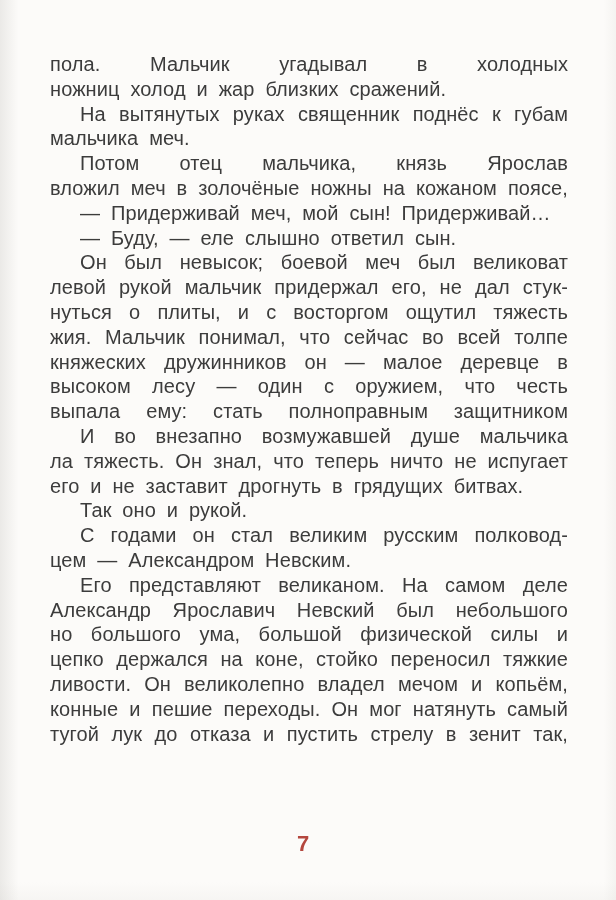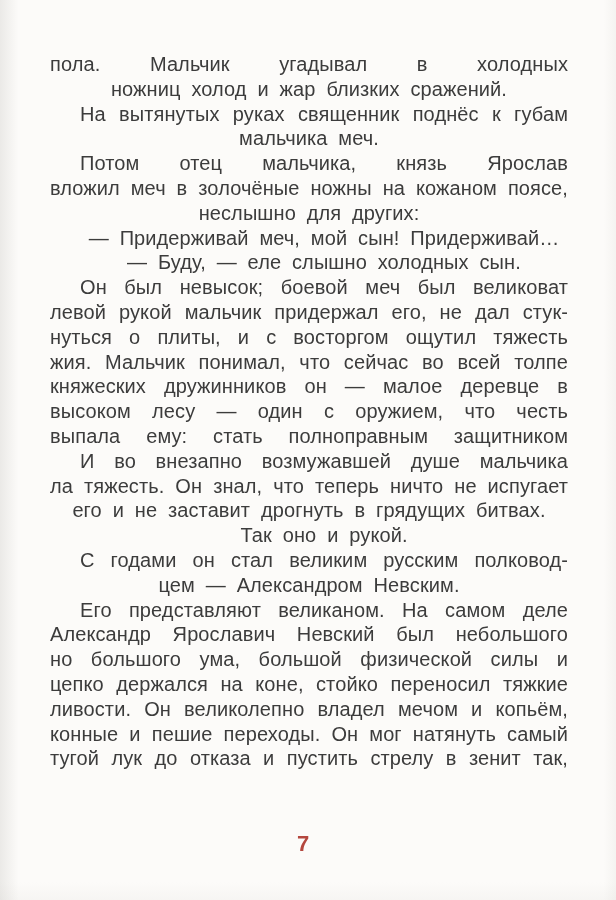--- a/index.html
+++ b/index.html
@@ -33,21 +33,21 @@
     color: var(--text-color, #3c3c3c);
     font-size: 20px;
     line-height: 24.8px;
     word-spacing: 0.26em;
     letter-spacing: 0.1px;
   }
 
   .line {
     height: 24.8px;
     overflow: hidden;
-    text-align: center;
+    text-align: left;
     white-space: nowrap;
   }
   .line.j {
     white-space: normal;
     text-align: justify;
     text-align-last: justify;
   }
   .line.i { text-indent: 30px; }
 
   .page-number {
@@ -65,23 +65,22 @@
 <body>
 
 <div class="book-page" style="--page-bg: #fcfbf9; --text-color: #3c3c3c; --pagenum-color: #b4473e;">
   <div class="text-block">
       <div class="line j">пола. Мальчик угадывал в холодных прикосновениях</div>
       <div class="line">ножниц холод и жар близких сражений.</div>
       <div class="line j i">На вытянутых руках священник поднёс к губам</div>
       <div class="line">мальчика меч.</div>
       <div class="line j i">Потом отец мальчика, князь Ярослав Всеволодович,</div>
       <div class="line j">вложил меч в золочёные ножны на кожаном поясе,</div>
-      <div class="line">неслышно для других:</div>
       <div class="line i">— Придерживай меч, мой сын! Придерживай…</div>
-      <div class="line i">— Буду, — еле слышно холодных сын.</div>
+      <div class="line i">— Буду, — еле слышно ответил сын.</div>
       <div class="line j i">Он был невысок; боевой меч был великоват ему;</div>
       <div class="line j">левой рукой мальчик придержал его, не дал стук-</div>
       <div class="line j">нуться о плиты, и с восторгом ощутил тяжесть ору-</div>
       <div class="line j">жия. Мальчик понимал, что сейчас во всей толпе</div>
       <div class="line j">княжеских дружинников он — малое деревце в</div>
       <div class="line j">высоком лесу — один с оружием, что честь великая</div>
       <div class="line j">выпала ему: стать полноправным защитником Родины!</div>
       <div class="line j i">И во внезапно возмужавшей душе мальчика креп-</div>
       <div class="line j">ла тяжесть. Он знал, что теперь ничто не испугает</div>
       <div class="line">его и не заставит дрогнуть в грядущих битвах.</div>

